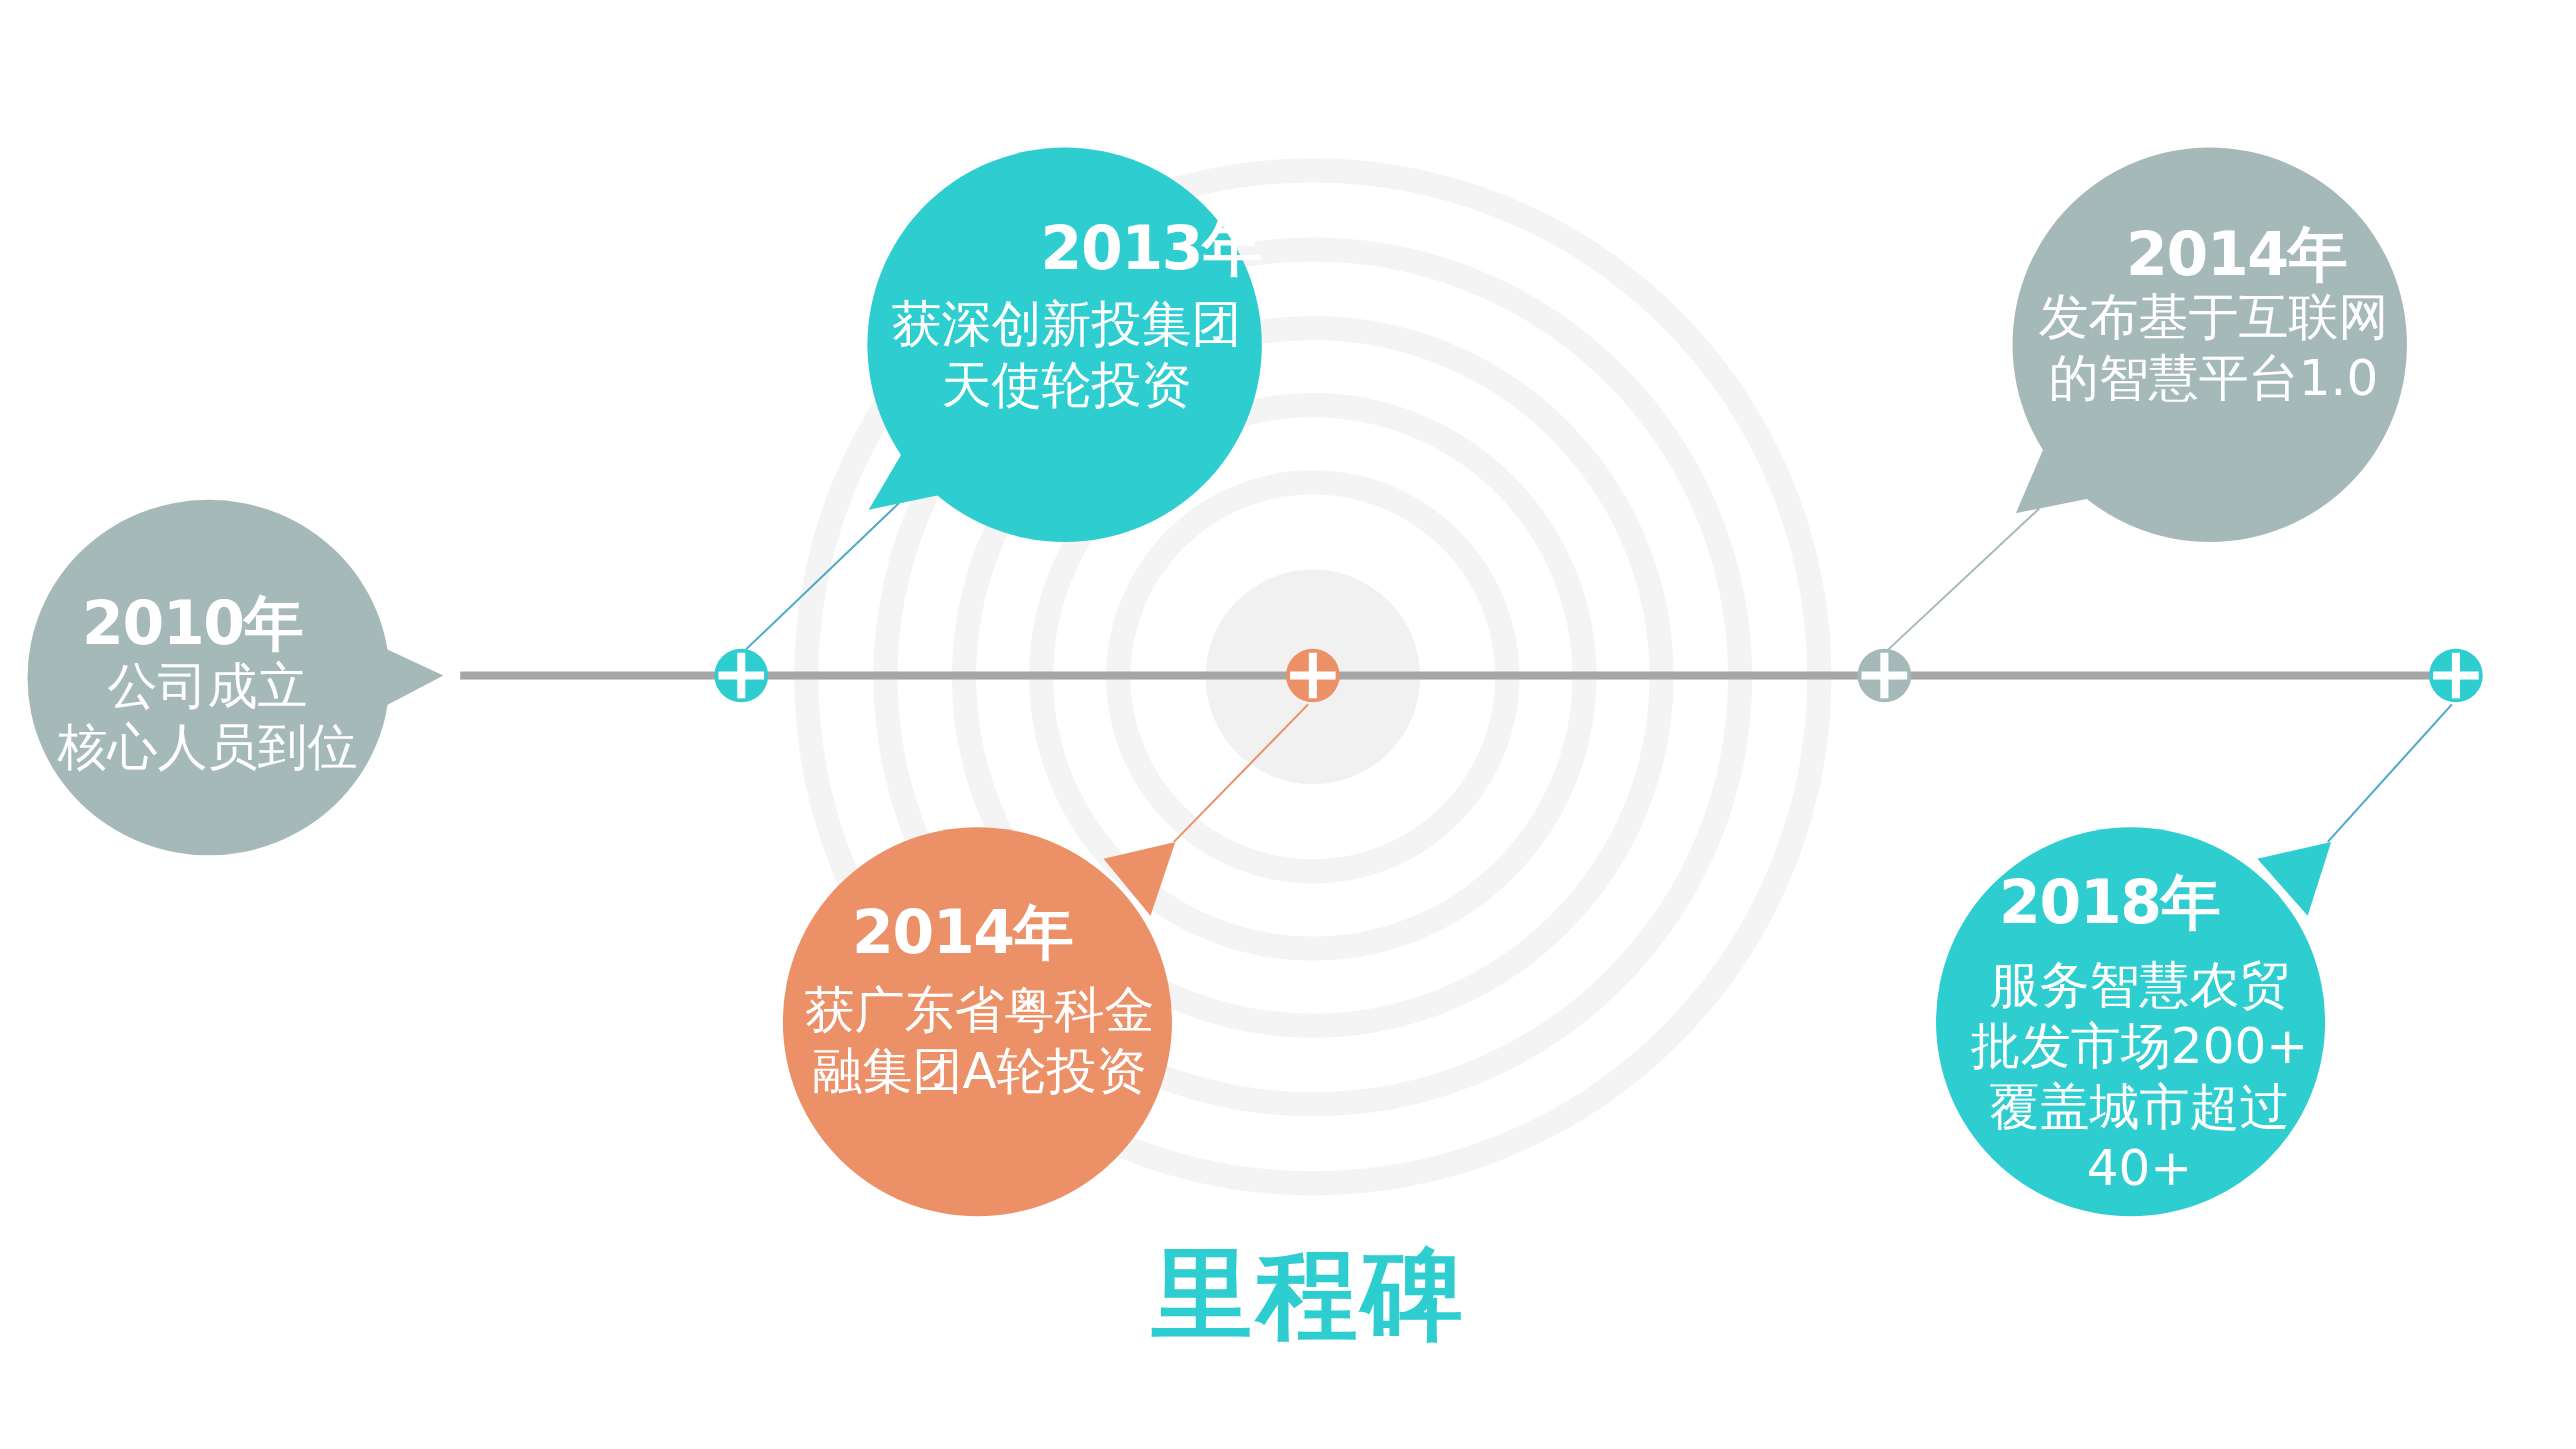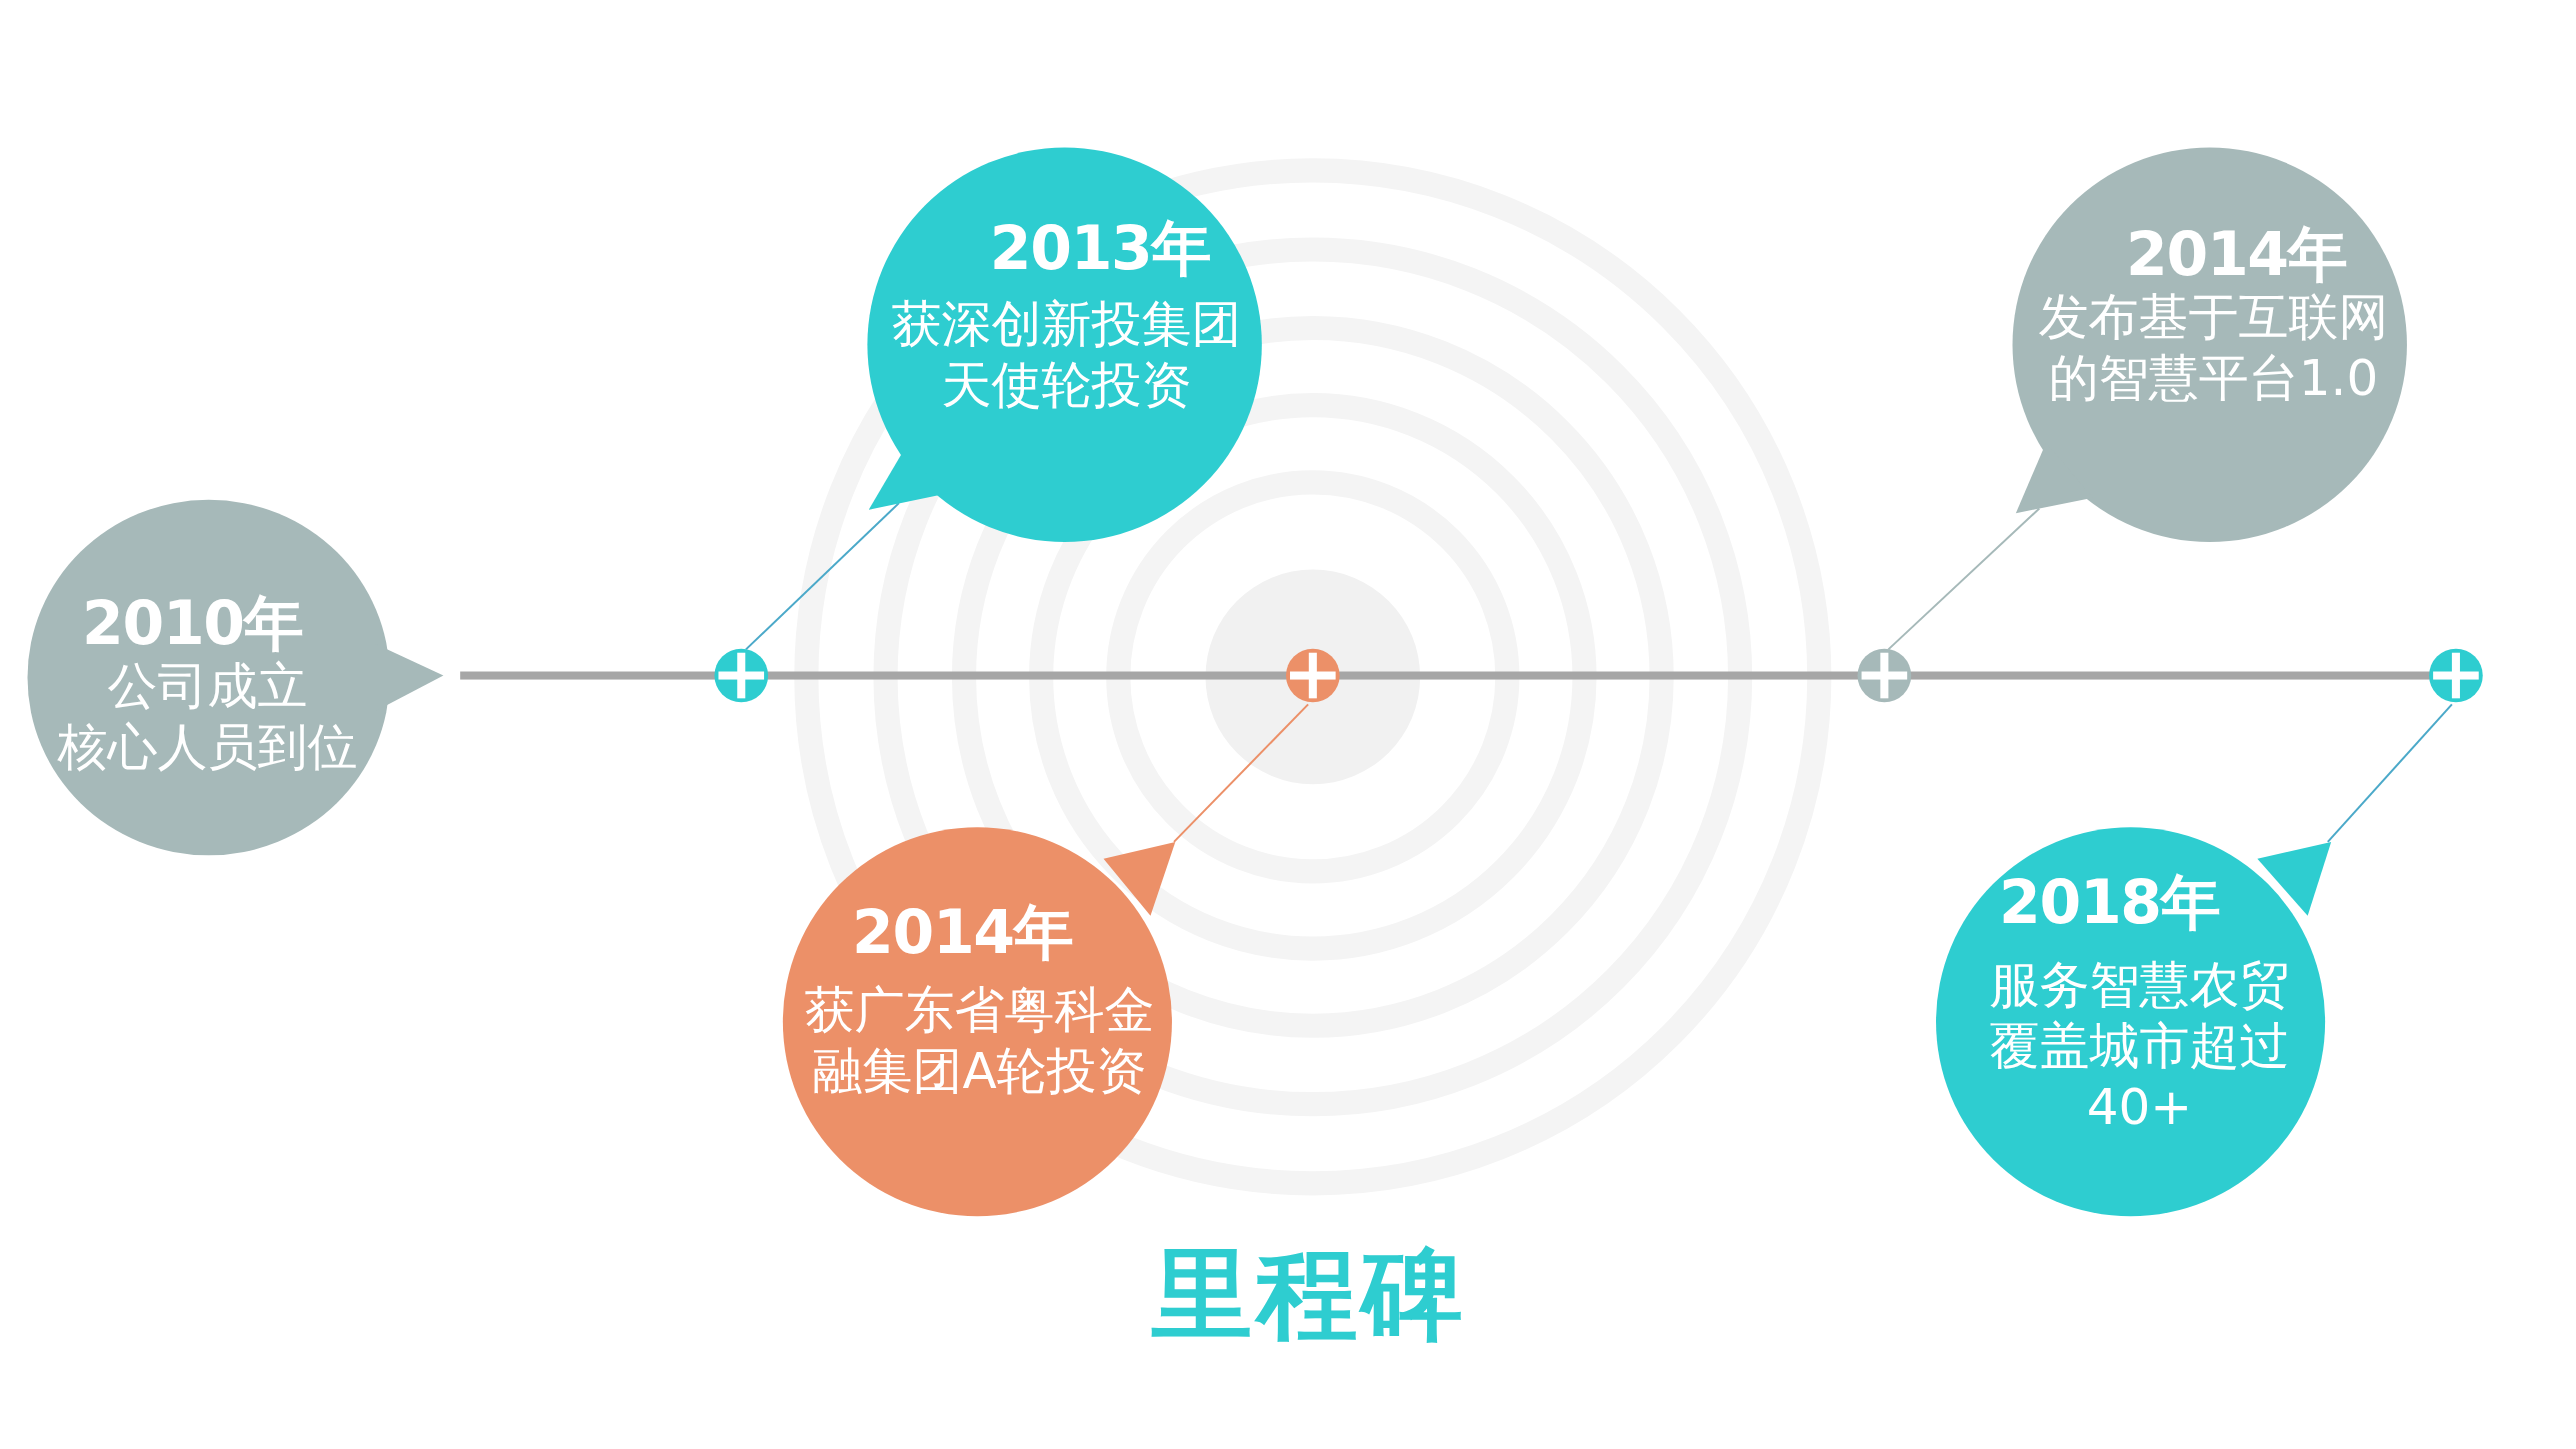--- a/index.html
+++ b/index.html
@@ -88,38 +88,39 @@
   </g>
 </svg>
 
 <div class="bubble-text" style="left:40px; top:590px; width:335px;">
   <div class="year" style="text-align:left; padding-left:42px;">2010年</div>
   <div class="desc">公司成立</div>
   <div class="desc">核心人员到位</div>
 </div>
 
 <div class="bubble-text" style="left:872px; top:215px; width:389px;">
-  <div class="year" style="text-align:center; padding-left:67px;">2013年</div>
+  <div class="year" style="text-align:right; padding-left:67px;">2013年</div>
   <div class="desc" style="margin-top:13.4px;">获深创新投集团</div>
   <div class="desc">天使轮投资</div>
 </div>
 
 <div class="bubble-text" style="left:2019px; top:221px; width:389px;">
   <div class="year" style="text-align:left; padding-left:107px;">2014年</div>
   <div class="desc" style="margin-top:0;">发布基于互联网</div>
   <div class="desc">的智慧平台1.0</div>
 </div>
 
 <div class="bubble-text" style="left:785px; top:899px; width:389px;">
   <div class="year" style="text-align:left; padding-left:67px;">2014年</div>
   <div class="desc" style="margin-top:15px;">获广东省粤科金</div>
   <div class="desc">融集团A轮投资</div>
 </div>
 
 <div class="bubble-text" style="left:1945px; top:869px; width:389px;">
   <div class="year" style="text-align:left; padding-left:54px;">2018年</div>
   <div class="desc" style="margin-top:20px;">服务智慧农贸</div>
+  <div class="desc">批发市场200+</div>
   <div class="desc">覆盖城市超过</div>
   <div class="desc">40+</div>
 </div>
 
 <div class="title" style="color:#2ECDD0;">里程碑</div>
 
 
 </body></html>

